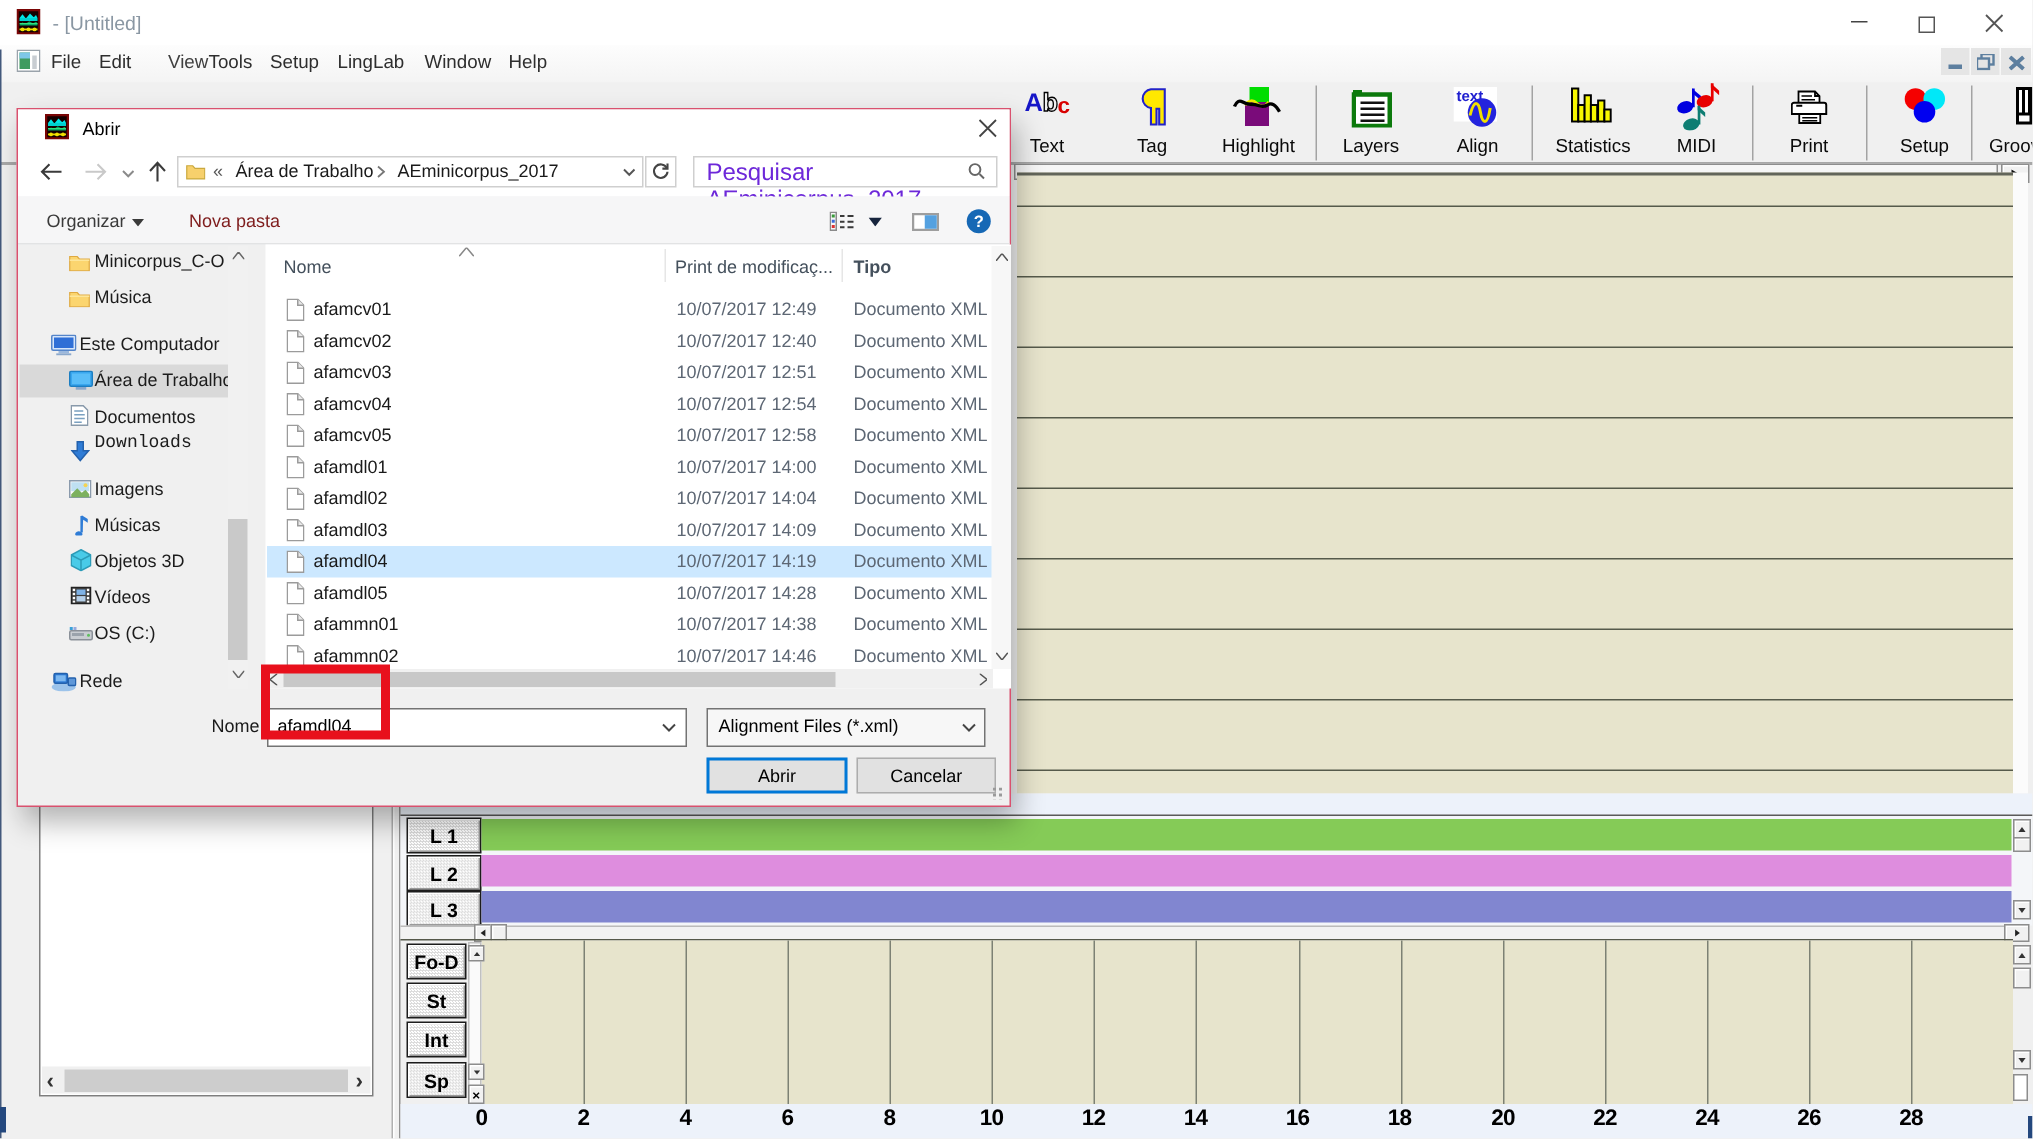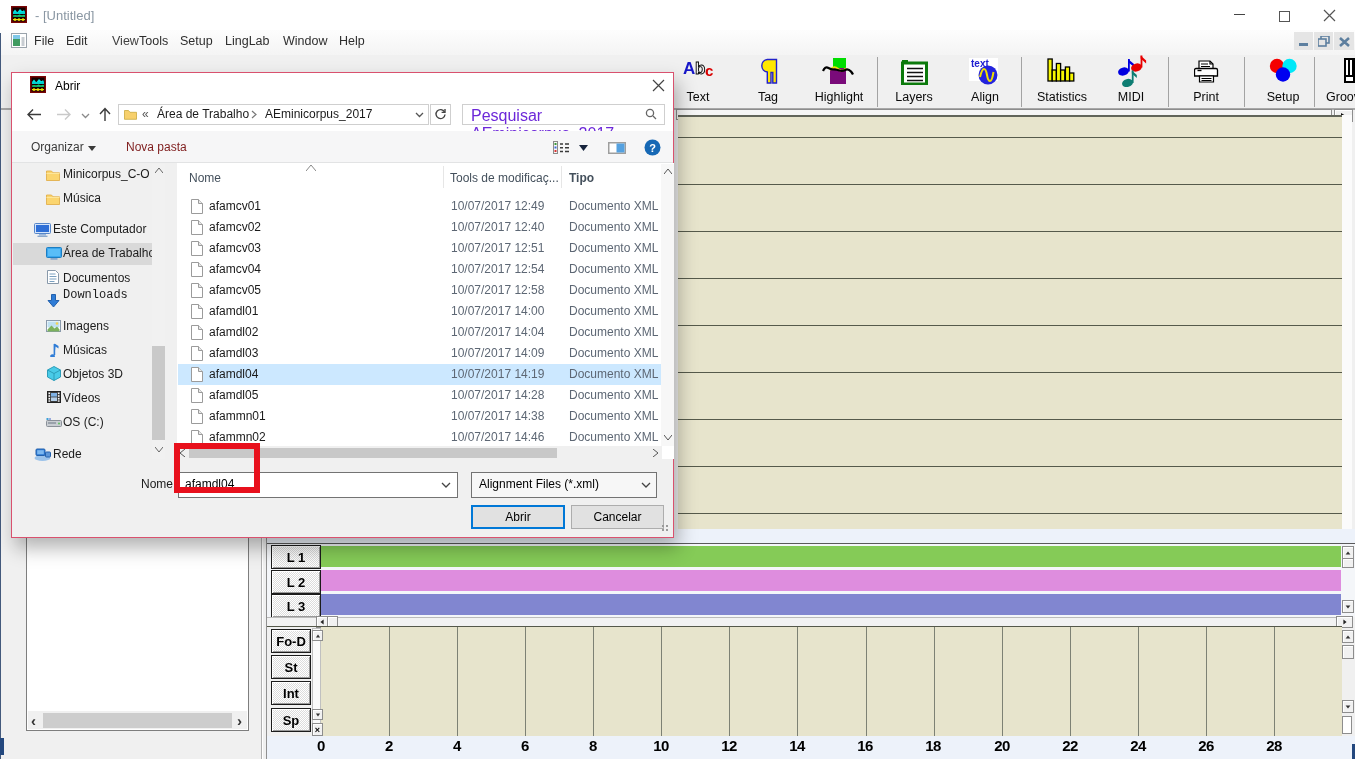--- a/index.html
+++ b/index.html
@@ -477,21 +477,21 @@
   <svg class="abs" style="left:143px;top:374px;" width="8" height="5">
       <path d="M0 0 L4 5 L8 0" stroke="#666" fill="none"></path>
     </svg>
   <div class="abs" style="left:140px;top:273px;width:13px;height:94px;background:#c9c9c9;"></div>
 
   <div class="abs" style="left:165px;top:90px;width:497px;height:296px;background:#fff;"></div>
   <svg class="abs" style="left:294px;top:92px;" width="10" height="6">
       <path d="M0 6 L5 0 L10 6" stroke="#888" fill="none"></path>
     </svg>
   <div class="abs" style="left:177px;top:98px;font-size:12px;color:#44505c;">Nome</div>
-  <div class="abs" style="left:438px;top:98px;font-size:12px;color:#44505c;">Tools de modificaç...</div>
+  <div class="abs" style="left:438px;top:98px;font-size:12px;color:#44505c;">Print de modificaç...</div>
   <div class="abs" style="left:557px;top:98px;font-size:12px;color:#44505c;font-weight:bold;">Tipo</div>
   <div class="abs" style="left:431px;top:93px;width:1px;height:22px;background:#e6e6e6;"></div>
   <div class="abs" style="left:549px;top:93px;width:1px;height:22px;background:#e6e6e6;"></div>
   <div id="filerows"></div>
   <div class="frow" style="left:166px;top:123px;width:484px;">
       <svg style="position:absolute;left:13px;top:3px;" width="12" height="15">
         <path d="M0.5 0.5 h7 l4 4 v10 h-11 z" fill="#fff" stroke="#9b9b9b"></path>
         <path d="M7.5 0.5 v4 h4" fill="#e8e8e8" stroke="#9b9b9b"></path>
       </svg>
       <div style="position:absolute;left:31px;top:3px;">afamcv01</div>

